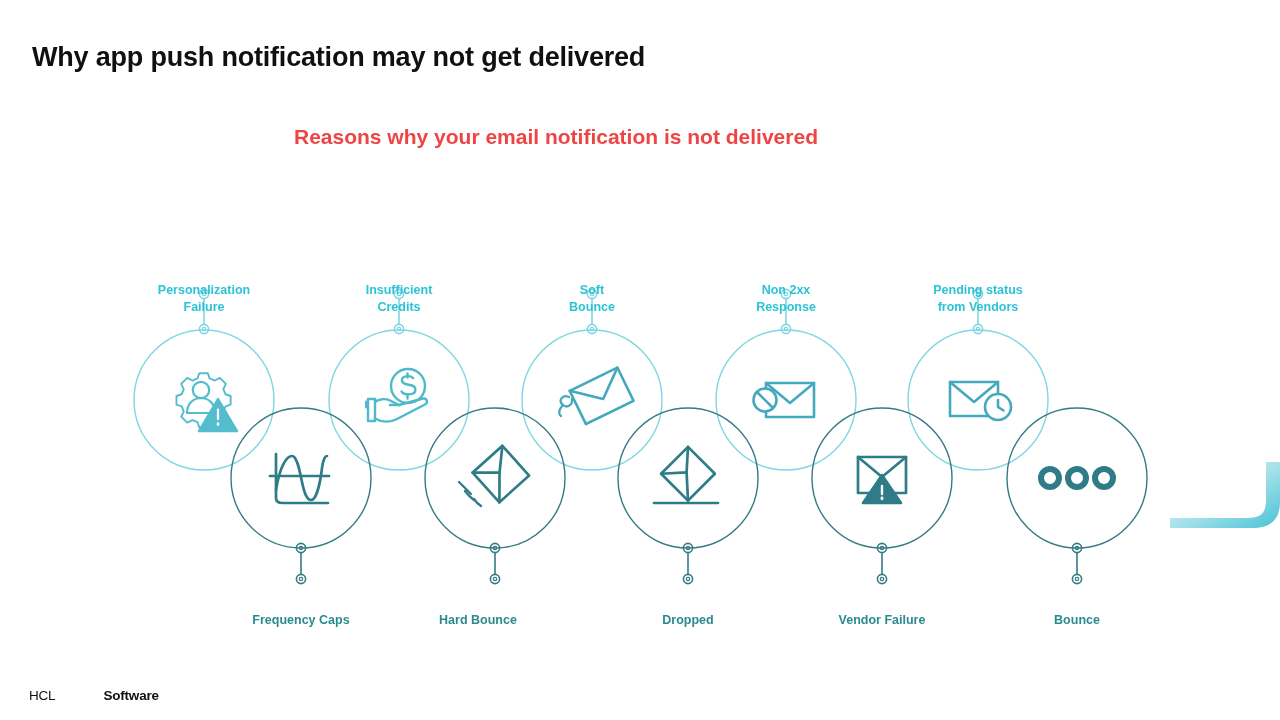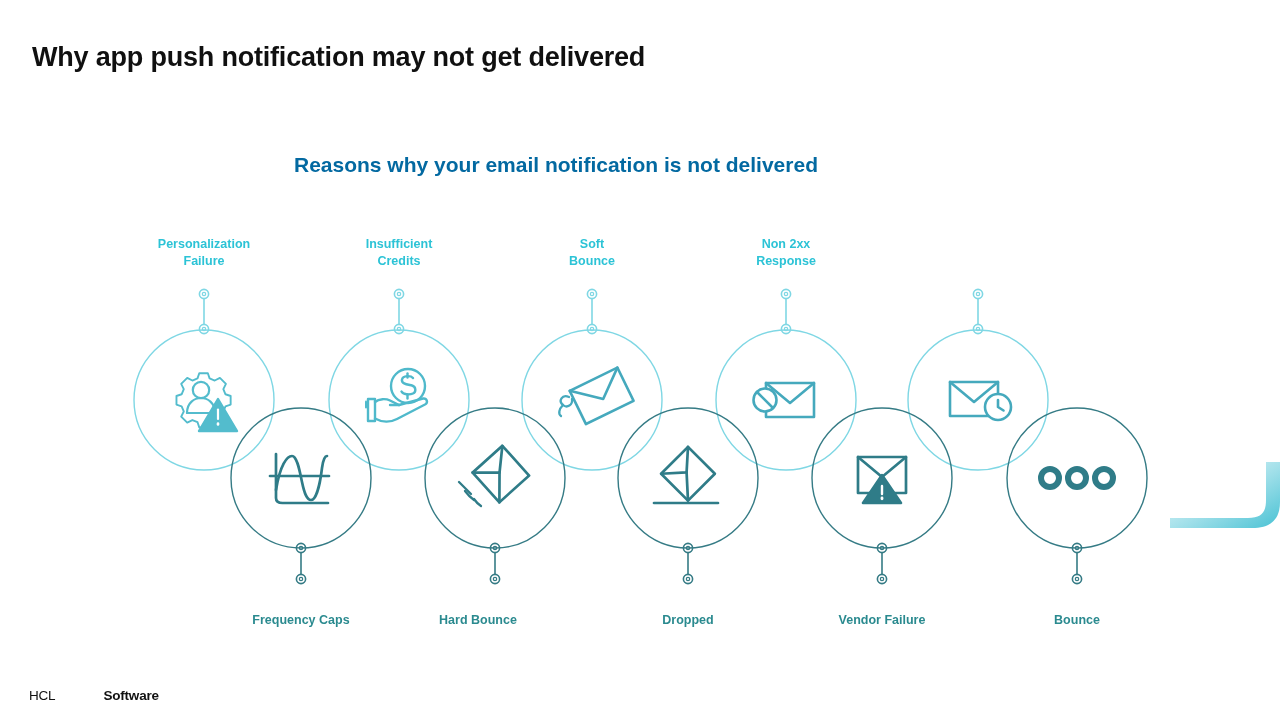--- a/index.html
+++ b/index.html
@@ -24,23 +24,22 @@
     font-weight: bold;
     color: #101010;
     letter-spacing: -0.2px;
     white-space: nowrap;
   }
   #slide-subtitle {
     position: absolute;
     left: 294px; top: 125px;
     font-size: 21px;
     font-weight: bold;
-    color: #0369a1;
+    color: #ef4444;
     white-space: nowrap;
-    margin-top: 28px;
   }
 
   
   #diagram {
     position: absolute;
     left: 0; top: 0;
     width: 1280px; height: 720px;
   }
   #diagram svg { display: block; }
 
@@ -50,20 +49,21 @@
     text-align: center;
     font-weight: bold;
     line-height: 1.32;
     white-space: pre-line;
     pointer-events: none;
   }
   .label-top {
     font-size: 12.5px;
     color: #2cc3d6;
     width: 190px;
+    margin-top: 46px;
   }
   .label-bottom {
     font-size: 12.5px;
     color: #2a8a8f;
     width: 190px;
   }
 
   
   #footer-logo {
     position: absolute;
@@ -289,20 +289,22 @@
   </div>
 
   <div class="node-label label-top" style="left:109px; top:236px;">Personalization
 Failure</div>
   <div class="node-label label-top" style="left:497px; top:236px;">Soft
 Bounce</div>
   <div class="node-label label-top" style="left:304px; top:236px;">Insufficient
 Credits</div>
   <div class="node-label label-top" style="left:691px; top:236px;">Non 2xx
 Response</div>
+  <div class="node-label label-top" style="left:883px; top:236px;">Pending status
+from Vendors</div>
 
   <div class="node-label label-bottom" style="left:206px; top:612px;">Frequency Caps</div>
   <div class="node-label label-bottom" style="left:383px; top:612px;">Hard Bounce</div>
   <div class="node-label label-bottom" style="left:593px; top:612px;">Dropped</div>
   <div class="node-label label-bottom" style="left:787px; top:612px;">Vendor Failure</div>
   <div class="node-label label-bottom" style="left:982px; top:612px;">Bounce</div>
 
   <div id="footer-logo">
     <span class="logo-light">HCL</span><span class="logo-bold">Software</span>
   </div>

